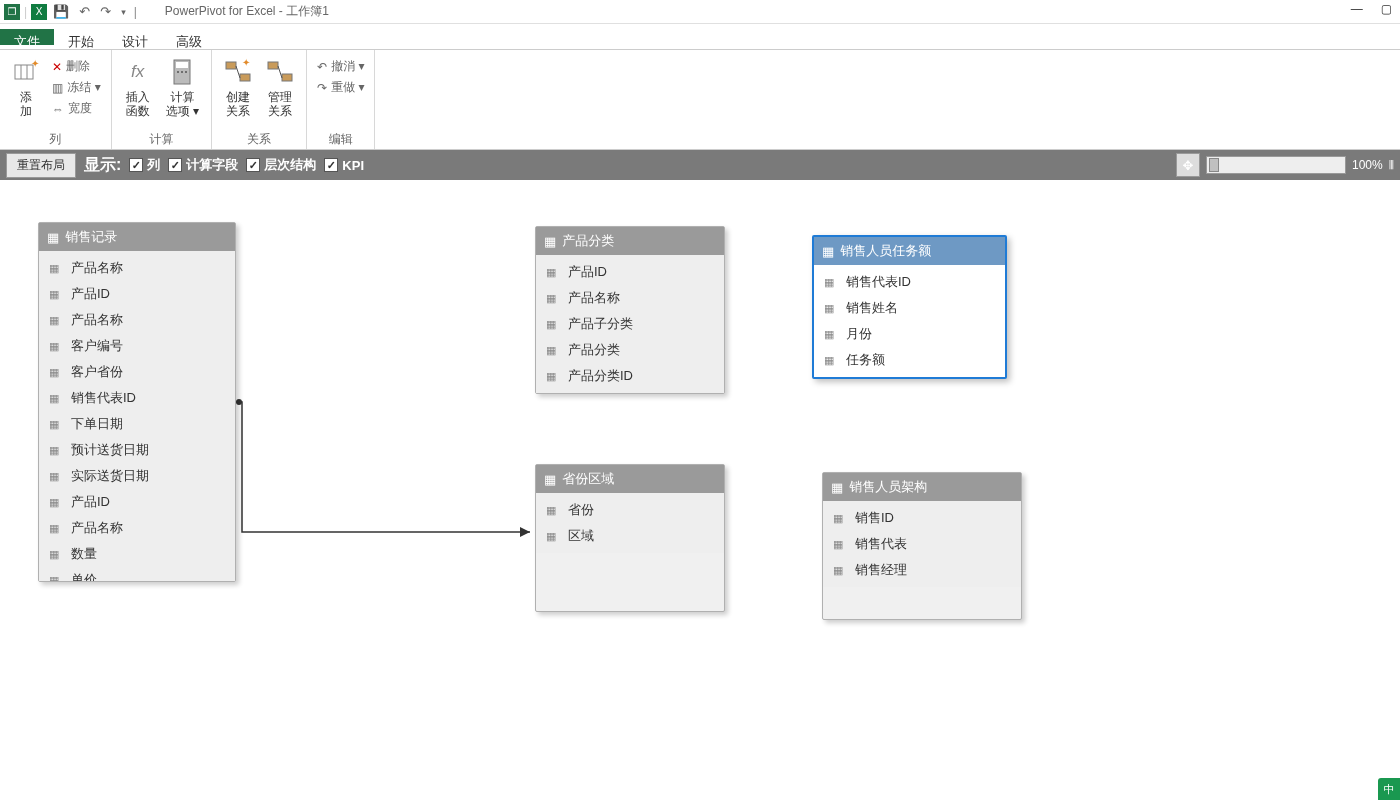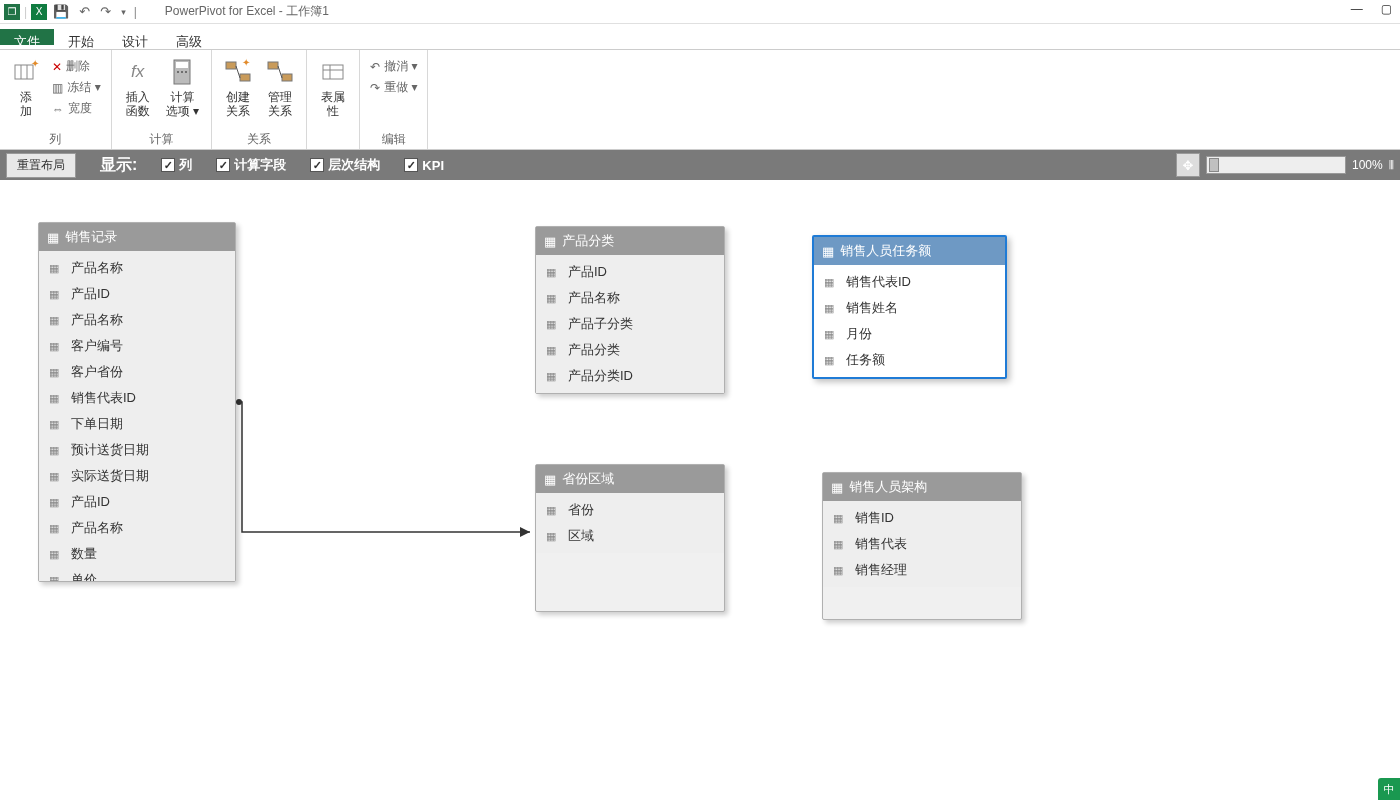--- a/index.html
+++ b/index.html
@@ -26,21 +26,21 @@
 .ribbon-group { display: flex; flex-direction: column; border-right: 1px solid #d8d8d8; padding: 4px 6px 2px; }
 .ribbon-group-body { display: flex; flex: 1; align-items: flex-start; gap: 2px; }
 .ribbon-group-label { text-align: center; color: #666; font-size: 12px; height: 16px; }
 .rbtn { display: flex; flex-direction: column; align-items: center; justify-content: flex-start; padding: 2px 6px; cursor: pointer; min-width: 36px; }
 .rbtn .icn { width: 28px; height: 32px; display: flex; align-items: center; justify-content: center; margin-bottom: 2px; }
 .rbtn-label { font-size: 12px; color: #333; line-height: 14px; text-align: center; white-space: pre-line; }
 .small-row { display: flex; align-items: center; gap: 4px; padding: 2px 4px; color: #666; cursor: pointer; font-size: 12px; }
 .small-col { display: flex; flex-direction: column; }
 
 
-.diagram-toolbar { display: flex; align-items: center; height: 30px; background: #7a7a7a; color: #fff; padding: 8px 6px; gap: 24px; position: relative; }
+.diagram-toolbar { display: flex; align-items: center; height: 30px; background: #7a7a7a; color: #fff; padding: 8px 6px; gap: 8px; position: relative; }
 .diagram-toolbar .btn-box { background: #e8e8e8; color: #333; border: 1px solid #999; padding: 3px 10px; cursor: pointer; font-size: 12px; }
 .show-label { font-weight: bold; font-size: 16px; }
 .chk { display: flex; align-items: center; gap: 4px; font-size: 13px; font-weight: bold; }
 .chk-box { width: 14px; height: 14px; background: #fff; border: 1px solid #555; color: #333; display: flex; align-items: center; justify-content: center; font-size: 11px; }
 .zoom-area { position: absolute; right: 6px; top: 3px; display: flex; align-items: center; gap: 6px; }
 .zoom-slider { width: 140px; height: 18px; background: #eee; border: 1px solid #999; position: relative; }
 .zoom-slider .thumb { position: absolute; left: 2px; top: 1px; width: 10px; height: 14px; background: #c0c0c0; border: 1px solid #888; }
 .zoom-val { color: #fff; font-size: 12px; }
 .move-pad { width: 24px; height: 24px; background: #ddd; border: 1px solid #999; display: flex; align-items: center; justify-content: center; font-size: 13px; }
 
@@ -170,36 +170,20 @@
               <line x1="12" y1="8" x2="16" y2="20" stroke="#555"></line>
             </svg>
           </div>
         <div class="rbtn-label">管理
 关系</div>
       </div>
     </div>
     <div class="ribbon-group-label">关系</div>
   </div>
 
-  <div class="ribbon-group">
-    <div class="ribbon-group-body">
-      <div class="rbtn">
-        <div class="icn">
-            <svg width="26" height="26">
-              <rect x="3" y="6" width="20" height="14" fill="none" stroke="#888"></rect>
-              <line x1="3" y1="11" x2="23" y2="11" stroke="#888"></line>
-              <line x1="10" y1="6" x2="10" y2="20" stroke="#888"></line>
-            </svg>
-          </div>
-        <div class="rbtn-label">表属
-性</div>
-      </div>
-    </div>
-    <div class="ribbon-group-label"></div>
-  </div>
 
 
   <div class="ribbon-group">
     <div class="ribbon-group-body">
       <div class="small-col" style="padding-top:2px">
         <div class="small-row">
             <span>↶</span>
             <span>撤消 ▾</span>
           </div>
         <div class="small-row">

